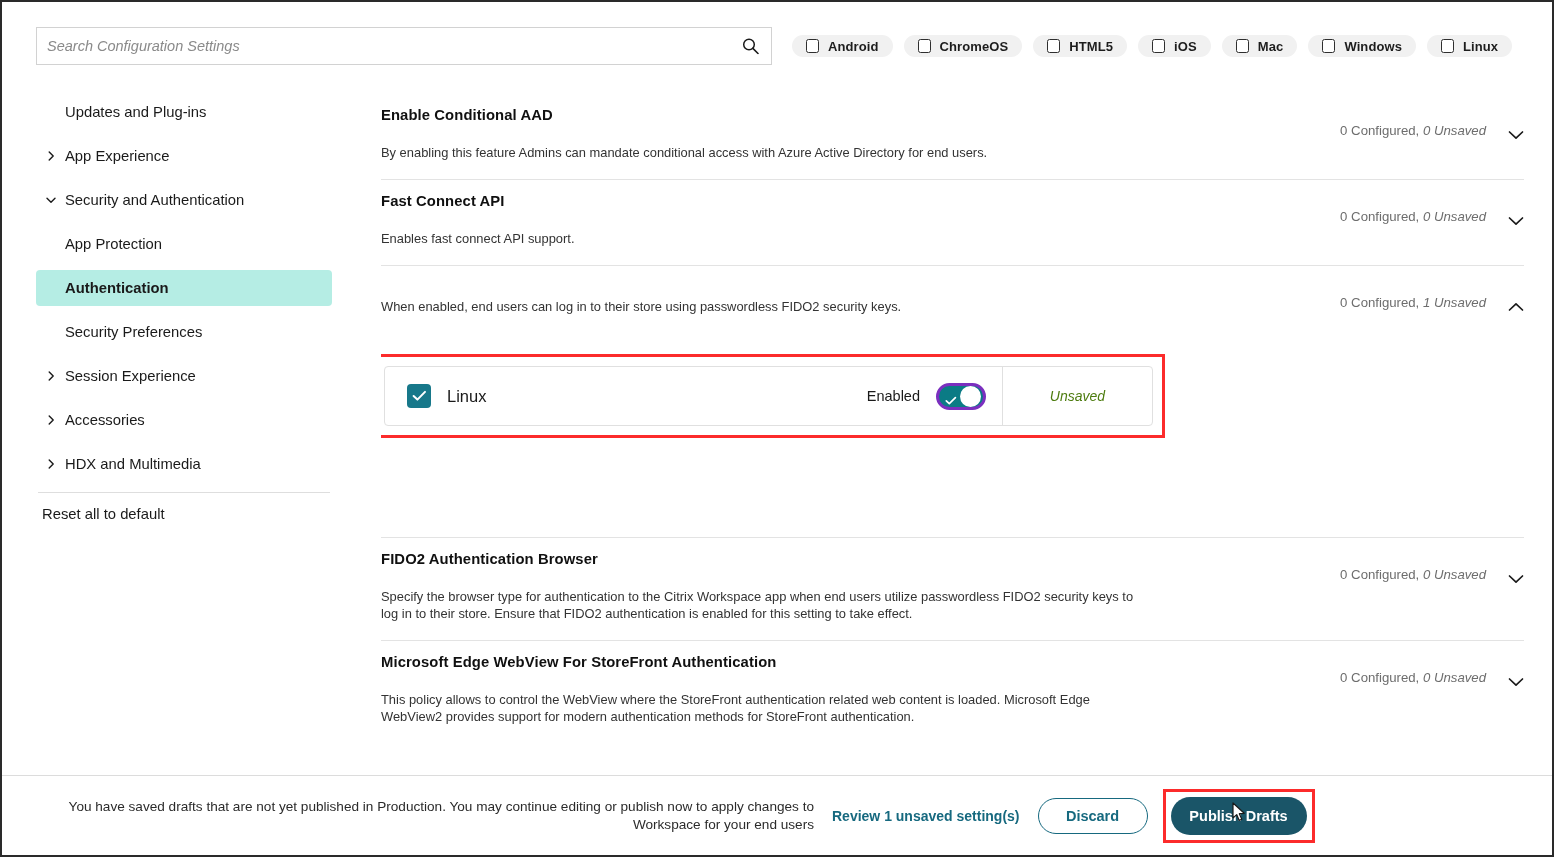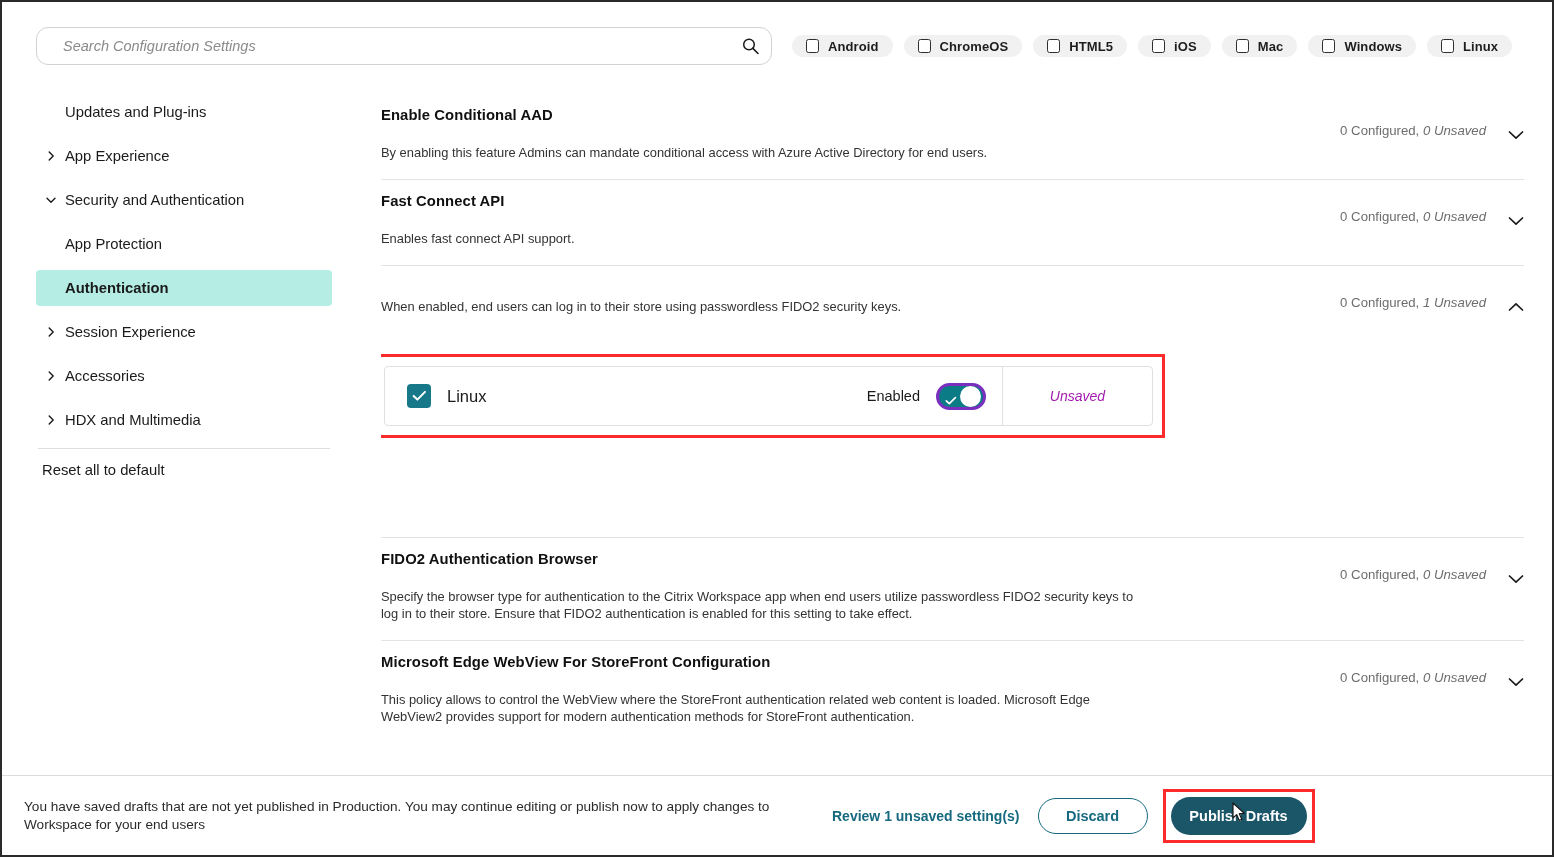--- a/index.html
+++ b/index.html
@@ -35,23 +35,23 @@
   .search-wrap {
     position: relative;
     width: 736px;
     height: 38px;
     flex: 0 0 auto;
   }
   .search-input {
     width: 100%;
     height: 100%;
     border: 1px solid #d2d2d2;
-    border-radius: 12px;
-    background: #ffffff;
-    padding: 0 40px 0 26px;
+    border-radius: 0;
+    background: #ffffff;
+    padding: 0 40px 0 10px;
     font-family: "Liberation Sans", sans-serif;
     font-size: 14.5px;
     color: #333;
     outline: none;
   }
   .search-input::placeholder {
     color: #8a8a8a;
     font-style: italic;
     font-size: 14.5px;
   }
@@ -296,41 +296,42 @@
     width: 150px;
     flex: 0 0 auto;
     border-left: 1px solid #e0e0e0;
     display: flex;
     align-items: center;
     justify-content: center;
   }
   .unsaved-lbl {
     font-size: 14px;
     font-style: italic;
-    color: #a21caf;
+    color: #4d7c0f;
   }
 
   
   .bottombar {
     position: absolute;
     left: 0; right: 0; bottom: 0;
     height: 80px;
     background: #ffffff;
     border-top: 1px solid #dcdcdc;
     display: flex;
     align-items: center;
     padding: 0 30px 0 22px;
     gap: 18px;
   }
   .bb-msg {
     font-size: 13.6px;
     line-height: 17.5px;
     color: #2b2b2b;
     max-width: 790px;
     flex: 1 1 auto;
+    text-align: right;
   }
   .review-link {
     font-size: 14px;
     font-weight: 700;
     color: #16697f;
     cursor: pointer;
     white-space: nowrap;
   }
   .btn-discard {
     height: 36px;
@@ -437,20 +438,23 @@
               <path d="M2 4.2 L6 8.2 L10 4.2" fill="none" stroke="#1a1a1a" stroke-width="1.4" stroke-linecap="round" stroke-linejoin="round"></path>
             </svg>
           </span>
           <span class="txt">Security and Authentication</span>
         </div>
         <div class="nav-item sub">
           <span class="txt">App Protection</span>
         </div>
         <div class="nav-item sub selected">
           <span class="txt">Authentication</span>
+        </div>
+        <div class="nav-item sub">
+          <span class="txt">Security Preferences</span>
         </div>
         <div class="nav-item top">
           <span class="caret">
             <svg width="12" height="12" viewBox="0 0 12 12">
               <path d="M4.2 2 L8.2 6 L4.2 10" fill="none" stroke="#1a1a1a" stroke-width="1.4" stroke-linecap="round" stroke-linejoin="round"></path>
             </svg>
           </span>
           <span class="txt">Session Experience</span>
         </div>
         <div class="nav-item top">
@@ -541,21 +545,21 @@
             <span class="status-text"><span>0 Configured, </span><i>0 Unsaved</i></span>
             <span class="chev"><svg width="16" height="10" viewBox="0 0 16 10">
                 <path d="M1.5 2 L8 8.2 L14.5 2" fill="none" stroke="#1a1a1a" stroke-width="1.7" stroke-linecap="round" stroke-linejoin="round"></path>
               </svg></span>
           </div>
         </div>
         <div class="row-divider"></div>
       </div>
       <div class="setting">
         <div class="setting-head">
-          <div class="setting-left"><div class="setting-title">Microsoft Edge WebView For StoreFront Configuration</div><div class="setting-desc">This policy allows to control the WebView where the StoreFront authentication related web content is loaded. Microsoft Edge WebView2 provides support for modern authentication methods for StoreFront authentication.</div></div>
+          <div class="setting-left"><div class="setting-title">Microsoft Edge WebView For StoreFront Authentication</div><div class="setting-desc">This policy allows to control the WebView where the StoreFront authentication related web content is loaded. Microsoft Edge WebView2 provides support for modern authentication methods for StoreFront authentication.</div></div>
           <div class="setting-status">
             <span class="status-text"><span>0 Configured, </span><i>0 Unsaved</i></span>
             <span class="chev"><svg width="16" height="10" viewBox="0 0 16 10">
                 <path d="M1.5 2 L8 8.2 L14.5 2" fill="none" stroke="#1a1a1a" stroke-width="1.7" stroke-linecap="round" stroke-linejoin="round"></path>
               </svg></span>
           </div>
         </div>
       </div>
     </div>
 

